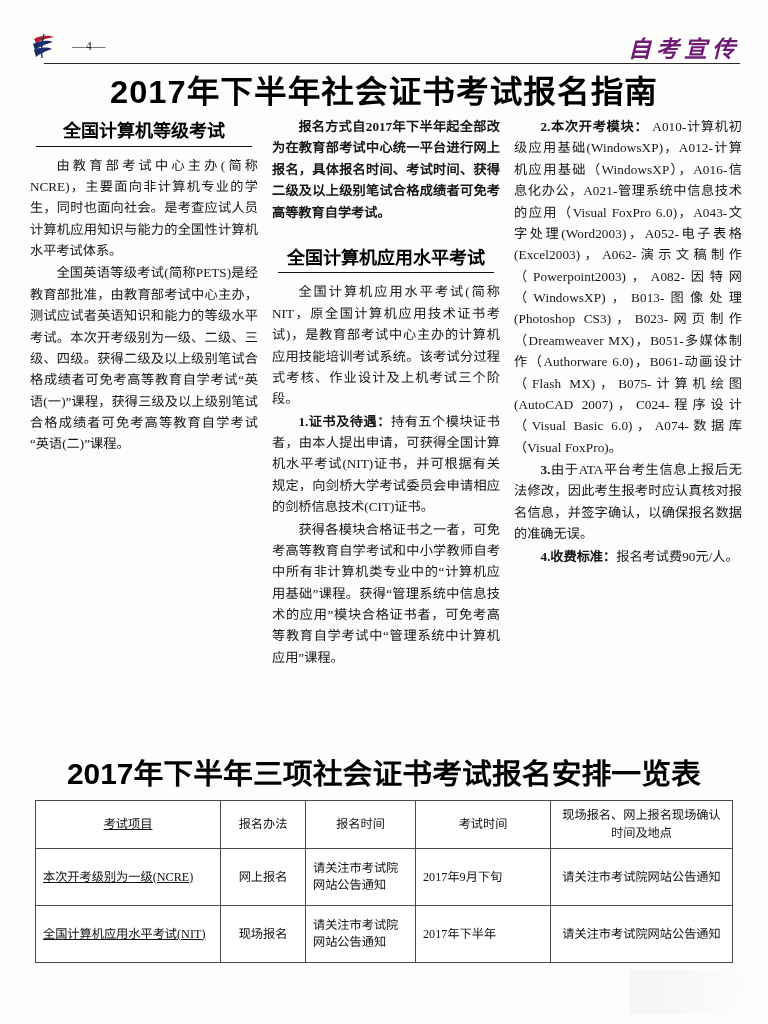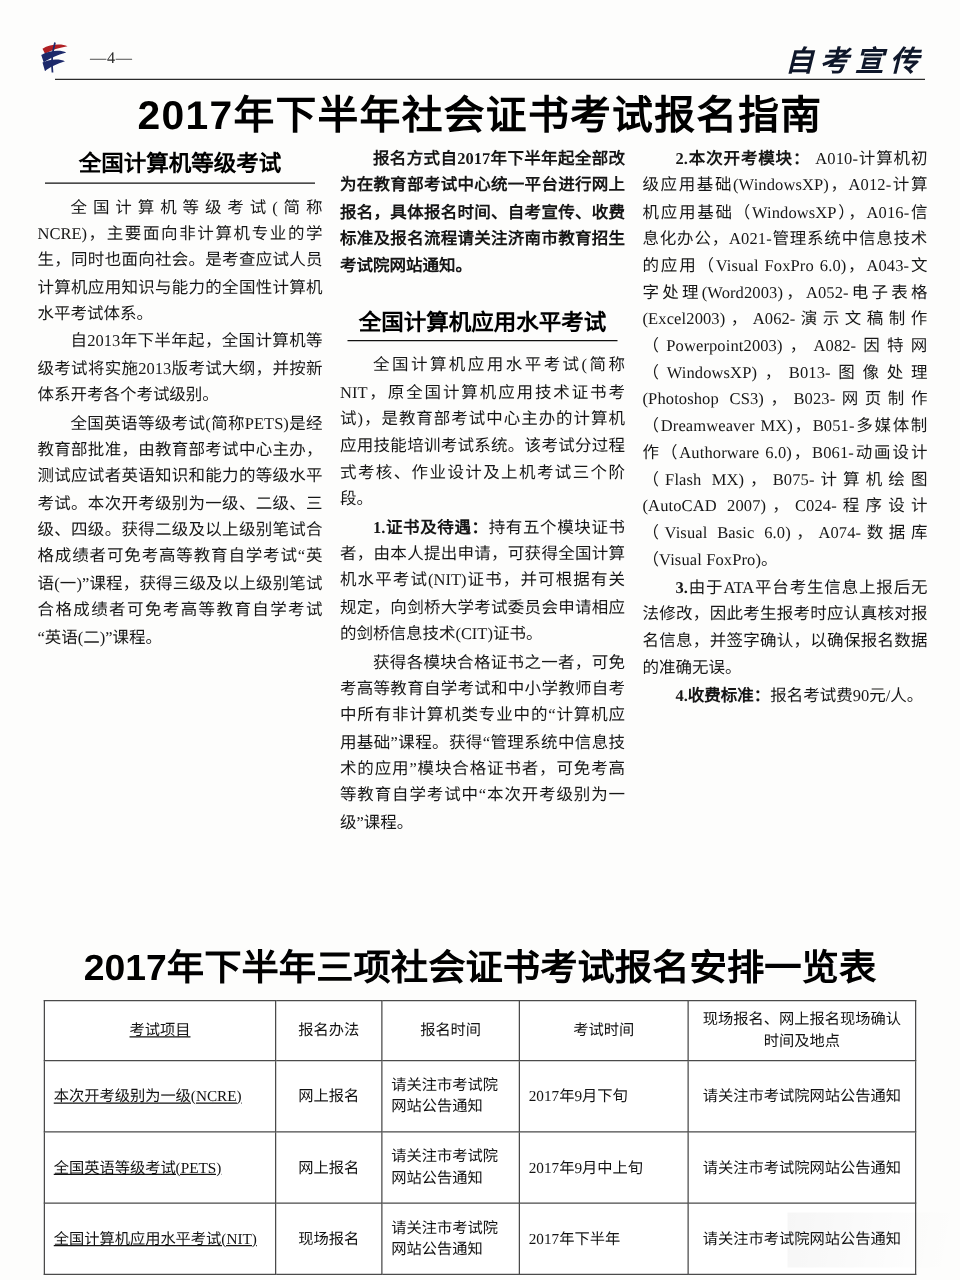--- a/index.html
+++ b/index.html
@@ -59,21 +59,21 @@
   }
   .brandmark {
     position: absolute;
     right: 0px;
     top: 0px;
     font-family: "DejaVu Serif", serif;
     font-size: 23px;
     font-weight: 700;
     font-style: italic;
     letter-spacing: 5px;
-    color: #0f172a;
+    color: #701a75;
     white-space: nowrap;
   }
 
   
   .headline {
     position: absolute;
     left: 0;
     top: 66px;
     width: 768px;
     text-align: center;
@@ -211,30 +211,29 @@
     <span class="folio">—4—</span>
     <span class="brandmark">自考宣传</span>
     <span class="runhead-rule"></span>
   </div>
 
   <div class="headline">2017年下半年社会证书考试报名指南</div>
 
   <div class="columns">
     <div class="col" id="col0">
         <div class="sec-head">全国计算机等级考试</div>
-        <p class="para">全国计算机等级考试(简称NCRE)，主要面向非计算机专业的学生，同时也面向社会。是考查应试人员计算机应用知识与能力的全国性计算机水平考试体系。</p>
-        <p class="para">自2013年下半年起，全国计算机等级考试将实施2013版考试大纲，并按新体系开考各个考试级别。</p>
+        <p class="para">由教育部考试中心主办(简称NCRE)，主要面向非计算机专业的学生，同时也面向社会。是考查应试人员计算机应用知识与能力的全国性计算机水平考试体系。</p>
         <p class="para">全国英语等级考试(简称PETS)是经教育部批准，由教育部考试中心主办，测试应试者英语知识和能力的等级水平考试。本次开考级别为一级、二级、三级、四级。获得二级及以上级别笔试合格成绩者可免考高等教育自学考试“英语(一)”课程，获得三级及以上级别笔试合格成绩者可免考高等教育自学考试“英语(二)”课程。</p>
       </div>
     <div class="col" id="col1">
-        <p class="para bold">报名方式自2017年下半年起全部改为在教育部考试中心统一平台进行网上报名，具体报名时间、自考宣传、收费标准及报名流程请关注济南市教育招生考试院网站通知。</p>
+        <p class="para bold">报名方式自2017年下半年起全部改为在教育部考试中心统一平台进行网上报名，具体报名时间、考试时间、获得二级及以上级别笔试合格成绩者可免考高等教育自学考试。</p>
         <div class="sec-head tight">全国计算机应用水平考试</div>
         <p class="para">全国计算机应用水平考试(简称NIT，原全国计算机应用技术证书考试)，是教育部考试中心主办的计算机应用技能培训考试系统。该考试分过程式考核、作业设计及上机考试三个阶段。</p>
         <p class="para"><span class="lead">1.证书及待遇：</span><span>持有五个模块证书者，由本人提出申请，可获得全国计算机水平考试(NIT)证书，并可根据有关规定，向剑桥大学考试委员会申请相应的剑桥信息技术(CIT)证书。</span></p>
-        <p class="para">获得各模块合格证书之一者，可免考高等教育自学考试和中小学教师自考中所有非计算机类专业中的“计算机应用基础”课程。获得“管理系统中信息技术的应用”模块合格证书者，可免考高等教育自学考试中“本次开考级别为一级”课程。</p>
+        <p class="para">获得各模块合格证书之一者，可免考高等教育自学考试和中小学教师自考中所有非计算机类专业中的“计算机应用基础”课程。获得“管理系统中信息技术的应用”模块合格证书者，可免考高等教育自学考试中“管理系统中计算机应用”课程。</p>
       </div>
     <div class="col" id="col2">
         <p class="para mods"><span class="lead">2.本次开考模块：</span><span> A010-计算机初级应用基础(WindowsXP)，A012-计算机应用基础（WindowsXP），A016-信息化办公，A021-管理系统中信息技术的应用（Visual FoxPro 6.0)，A043-文字处理(Word2003)，A052-电子表格(Excel2003)，A062-演示文稿制作（Powerpoint2003)，A082-因特网（WindowsXP)，B013-图像处理(Photoshop CS3)，B023-网页制作（Dreamweaver MX)，B051-多媒体制作（Authorware 6.0)，B061-动画设计（Flash MX)，B075-计算机绘图(AutoCAD 2007)，C024-程序设计（Visual Basic 6.0)，A074-数据库（Visual FoxPro)。</span></p>
         <p class="para"><span class="lead">3.</span><span>由于ATA平台考生信息上报后无法修改，因此考生报考时应认真核对报名信息，并签字确认，以确保报名数据的准确无误。</span></p>
         <p class="para"><span class="lead">4.收费标准：</span><span>报名考试费90元/人。</span></p>
       </div>
   </div>
 
   <div class="table-title">2017年下半年三项社会证书考试报名安排一览表</div>
 
@@ -250,27 +249,20 @@
     </thead>
     <tbody id="sched-body">
         <tr>
           <td class="c-item">本次开考级别为一级(NCRE)</td>
           <td class="c-method">网上报名</td>
           <td class="c-regt">请关注市考试院网站公告通知</td>
           <td class="c-examt">2017年9月下旬</td>
           <td class="c-site">请关注市考试院网站公告通知</td>
         </tr>
         <tr>
-          <td class="c-item">全国英语等级考试(PETS)</td>
-          <td class="c-method">网上报名</td>
-          <td class="c-regt">请关注市考试院网站公告通知</td>
-          <td class="c-examt">2017年9月中上旬</td>
-          <td class="c-site">请关注市考试院网站公告通知</td>
-        </tr>
-        <tr>
           <td class="c-item">全国计算机应用水平考试(NIT)</td>
           <td class="c-method">现场报名</td>
           <td class="c-regt">请关注市考试院网站公告通知</td>
           <td class="c-examt">2017年下半年</td>
           <td class="c-site">请关注市考试院网站公告通知</td>
         </tr>
       </tbody>
   </table>
 
   <div class="scan-smudge"></div>

